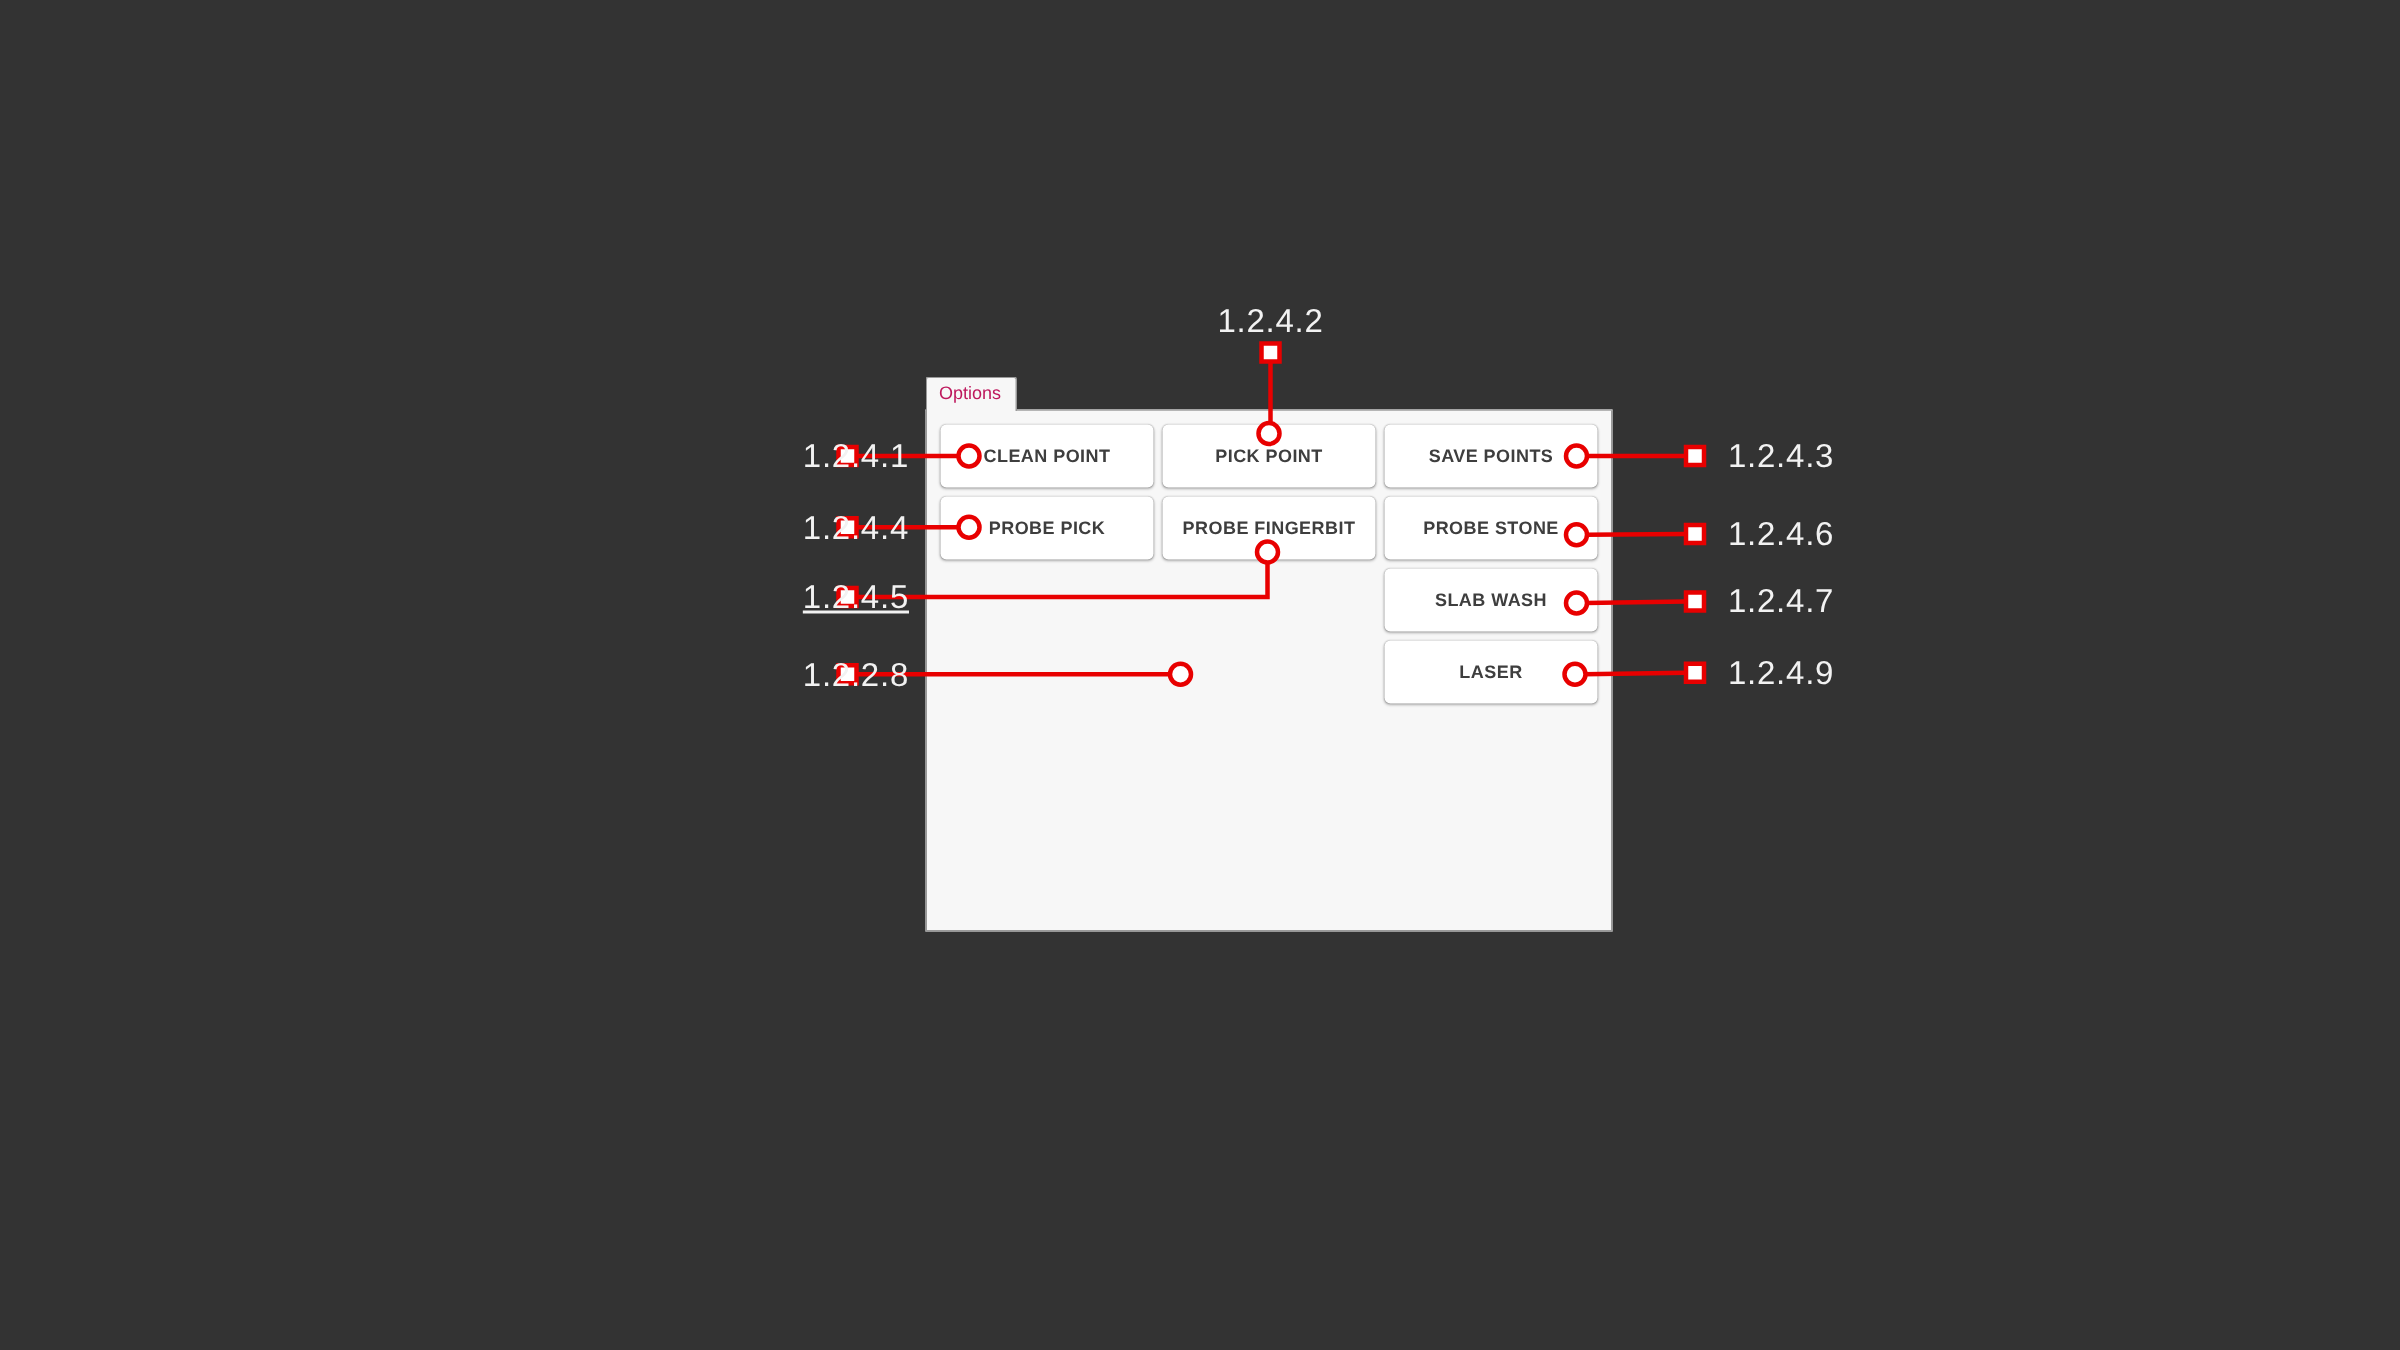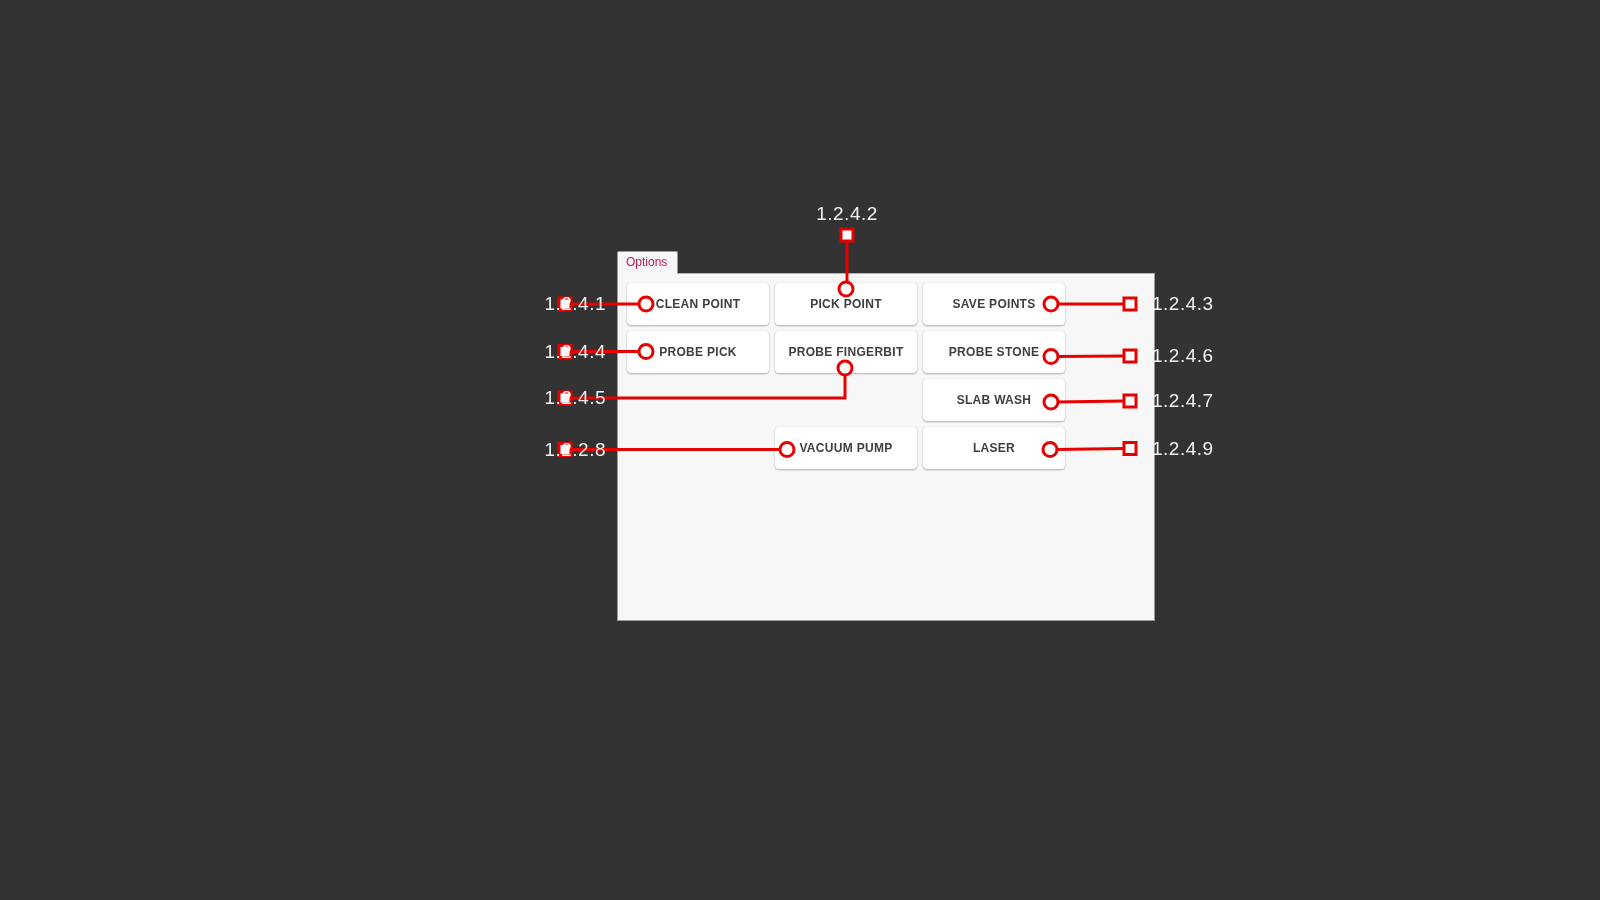--- a/index.html
+++ b/index.html
@@ -33,21 +33,21 @@
     align-items: center;
     padding: 0 10px 2px 8px;
     font-size: 12px;
     color: #be185d;
     z-index: 3;
   }
   .panel {
     position: absolute;
     left: 617px;
     top: 273px;
-    width: 538px;
+    width: 458px;
     height: 348px;
     box-sizing: border-box;
     background: #f7f7f7;
     border: 1px solid #9a9a9a;
     border-top-color: #b5b5b5;
     z-index: 2;
     padding-left: 16px;
   }
   .button-grid {
     position: absolute;
@@ -88,21 +88,21 @@
     left: 0;
     top: 0;
     width: 1600px;
     height: 900px;
     pointer-events: none;
     z-index: 5;
   }
   .ref-label {
     position: absolute;
     color: #f2f2f2;
-    font-size: 19px;
+    font-size: 22px;
     font-weight: 400;
     white-space: nowrap;
     z-index: 6;
     letter-spacing: 0.5px;
   }
   .ref-left  { right: 994px; transform: translateY(-50%); text-align: right; }
   .ref-right { left: 1152px;  transform: translateY(-50%); }
   .ref-top   { left: 847px;   transform: translate(-50%, -50%); }
 </style>
 </head>
@@ -116,21 +116,20 @@
 
   <div class="panel">
     <div class="button-grid">
       <div class="btn r1c1">CLEAN POINT</div>
       <div class="btn r1c2">PICK POINT</div>
       <div class="btn r1c3">SAVE POINTS</div>
       <div class="btn r2c1">PROBE PICK</div>
       <div class="btn r2c2">PROBE FINGERBIT</div>
       <div class="btn r2c3">PROBE STONE</div>
       <div class="btn r3c3">SLAB WASH</div>
-      <div class="btn r4c2">VACUUM PUMP</div>
       <div class="btn r4c3">LASER</div>
     </div>
   </div>
 
   <svg class="callout-svg" viewBox="0 0 1600 900" xmlns="http://www.w3.org/2000/svg">
     <g stroke="#e80000" stroke-width="3" fill="none">
 
       <line x1="572" y1="304" x2="640" y2="304"></line>
       <line x1="572" y1="351.5" x2="640" y2="351.5"></line>
       <path d="M572,398 H845 V374"></path>
@@ -161,20 +160,20 @@
       <rect x="1124" y="298" width="12" height="12"></rect>
       <rect x="1124" y="350" width="12" height="12"></rect>
       <rect x="1124" y="395" width="12" height="12"></rect>
       <rect x="1124" y="442.5" width="12" height="12"></rect>
     </g>
   </svg>
 
   <div class="ref-label ref-top" style="top:214px;">1.2.4.2</div>
   <div class="ref-label ref-left" style="top:304px;">1.2.4.1</div>
   <div class="ref-label ref-left" style="top:351.5px;">1.2.4.4</div>
-  <div class="ref-label ref-left" style="top:398px;">1.2.4.5</div>
+  <div class="ref-label ref-left" style="top:398px;text-decoration:underline;">1.2.4.5</div>
   <div class="ref-label ref-left" style="top:449.5px;">1.2.2.8</div>
   <div class="ref-label ref-right" style="top:304px;">1.2.4.3</div>
   <div class="ref-label ref-right" style="top:356px;">1.2.4.6</div>
   <div class="ref-label ref-right" style="top:401px;text-align:center;">1.2.4.7</div>
   <div class="ref-label ref-right" style="top:448.5px;">1.2.4.9</div>
 
 </div>
 
 </body></html>

